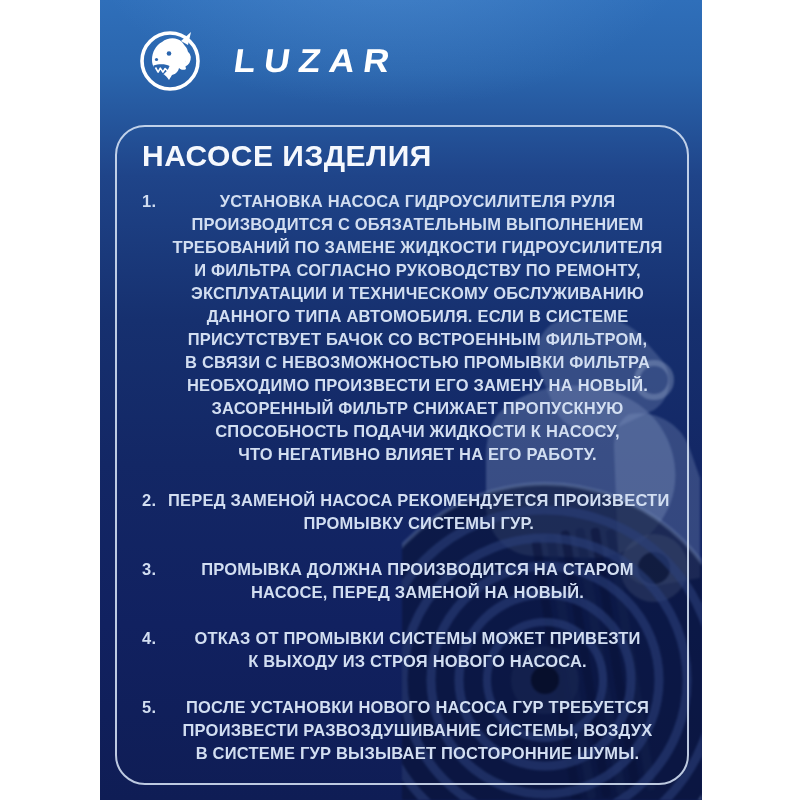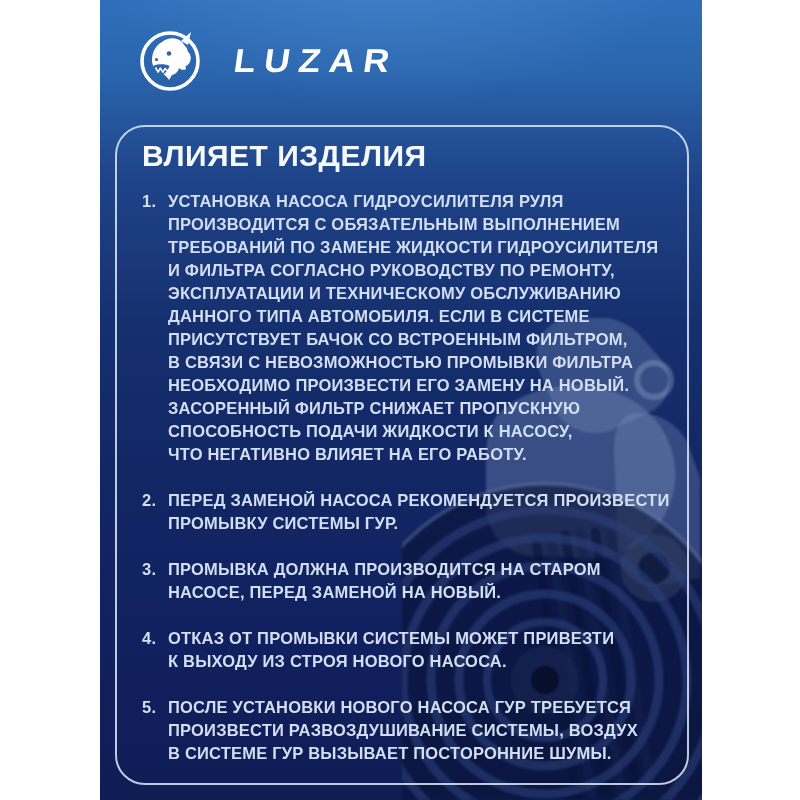--- a/index.html
+++ b/index.html
@@ -37,21 +37,21 @@
     border-radius:30px;padding:12px 20px 0 25px;
   }
   .card-title{
     margin:0 0 17px 0;font-size:30px;font-weight:bold;color:#f5f8fd;
     letter-spacing:.5px;line-height:34px;white-space:nowrap;
   }
   .plist{position:relative;}
   .pitem{display:flex;margin:0 0 23px 0;color:#d2def1;font-size:16.5px;
     font-weight:bold;line-height:23px;letter-spacing:.2px;}
   .pnum{flex:none;width:26px;}
-  .ptext{flex:1;white-space:nowrap;}
+  .ptext{flex:1;white-space:nowrap;text-align:center;}
 </style>
 </head>
 <body>
 
 <div class="page">
   <div class="poster">
 
     <svg class="pump" viewBox="0 0 300 482" aria-hidden="true">
 
       <path d="M150 6 C175 -8 215 -4 235 14 L258 40 C272 55 270 80 252 92 L210 112 C190 120 165 112 155 95 L138 55 C130 35 136 16 150 6 Z" fill="#8aa0c6" opacity="0.30"></path>
@@ -102,21 +102,21 @@
 
         <path d="M17.5 38.5 l2.6 4.6 2.2-4 2.6 4 2.2-3.6 2.8 2.6" fill="none" stroke="#ffffff" stroke-width="1.6" stroke-linejoin="round"></path>
 
         <circle cx="31" cy="24.5" r="2.3" fill="#2a65ae"></circle>
         <circle cx="18.5" cy="30.5" r="1.6" fill="#2a65ae"></circle>
       </svg>
       <div class="wordmark">LUZAR</div>
     </div>
 
     <div class="card">
-      <h1 class="card-title">ВЛИЯЕТ ИЗДЕЛИЯ</h1>
+      <h1 class="card-title">НАСОСЕ ИЗДЕЛИЯ</h1>
       <div class="plist">
           <div class="pitem">
             <span class="pnum">1.</span>
             <div class="ptext">УСТАНОВКА НАСОСА ГИДРОУСИЛИТЕЛЯ РУЛЯ<br>ПРОИЗВОДИТСЯ С ОБЯЗАТЕЛЬНЫМ ВЫПОЛНЕНИЕМ<br>ТРЕБОВАНИЙ ПО ЗАМЕНЕ ЖИДКОСТИ ГИДРОУСИЛИТЕЛЯ<br>И ФИЛЬТРА СОГЛАСНО РУКОВОДСТВУ ПО РЕМОНТУ,<br>ЭКСПЛУАТАЦИИ И ТЕХНИЧЕСКОМУ ОБСЛУЖИВАНИЮ<br>ДАННОГО ТИПА АВТОМОБИЛЯ. ЕСЛИ В СИСТЕМЕ<br>ПРИСУТСТВУЕТ БАЧОК СО ВСТРОЕННЫМ ФИЛЬТРОМ,<br>В СВЯЗИ С НЕВОЗМОЖНОСТЬЮ ПРОМЫВКИ ФИЛЬТРА<br>НЕОБХОДИМО ПРОИЗВЕСТИ ЕГО ЗАМЕНУ НА НОВЫЙ.<br>ЗАСОРЕННЫЙ ФИЛЬТР СНИЖАЕТ ПРОПУСКНУЮ<br>СПОСОБНОСТЬ ПОДАЧИ ЖИДКОСТИ К НАСОСУ,<br>ЧТО НЕГАТИВНО ВЛИЯЕТ НА ЕГО РАБОТУ.</div>
           </div>
           <div class="pitem">
             <span class="pnum">2.</span>
             <div class="ptext">ПЕРЕД ЗАМЕНОЙ НАСОСА РЕКОМЕНДУЕТСЯ ПРОИЗВЕСТИ<br>ПРОМЫВКУ СИСТЕМЫ ГУР.</div>
           </div>
           <div class="pitem">

